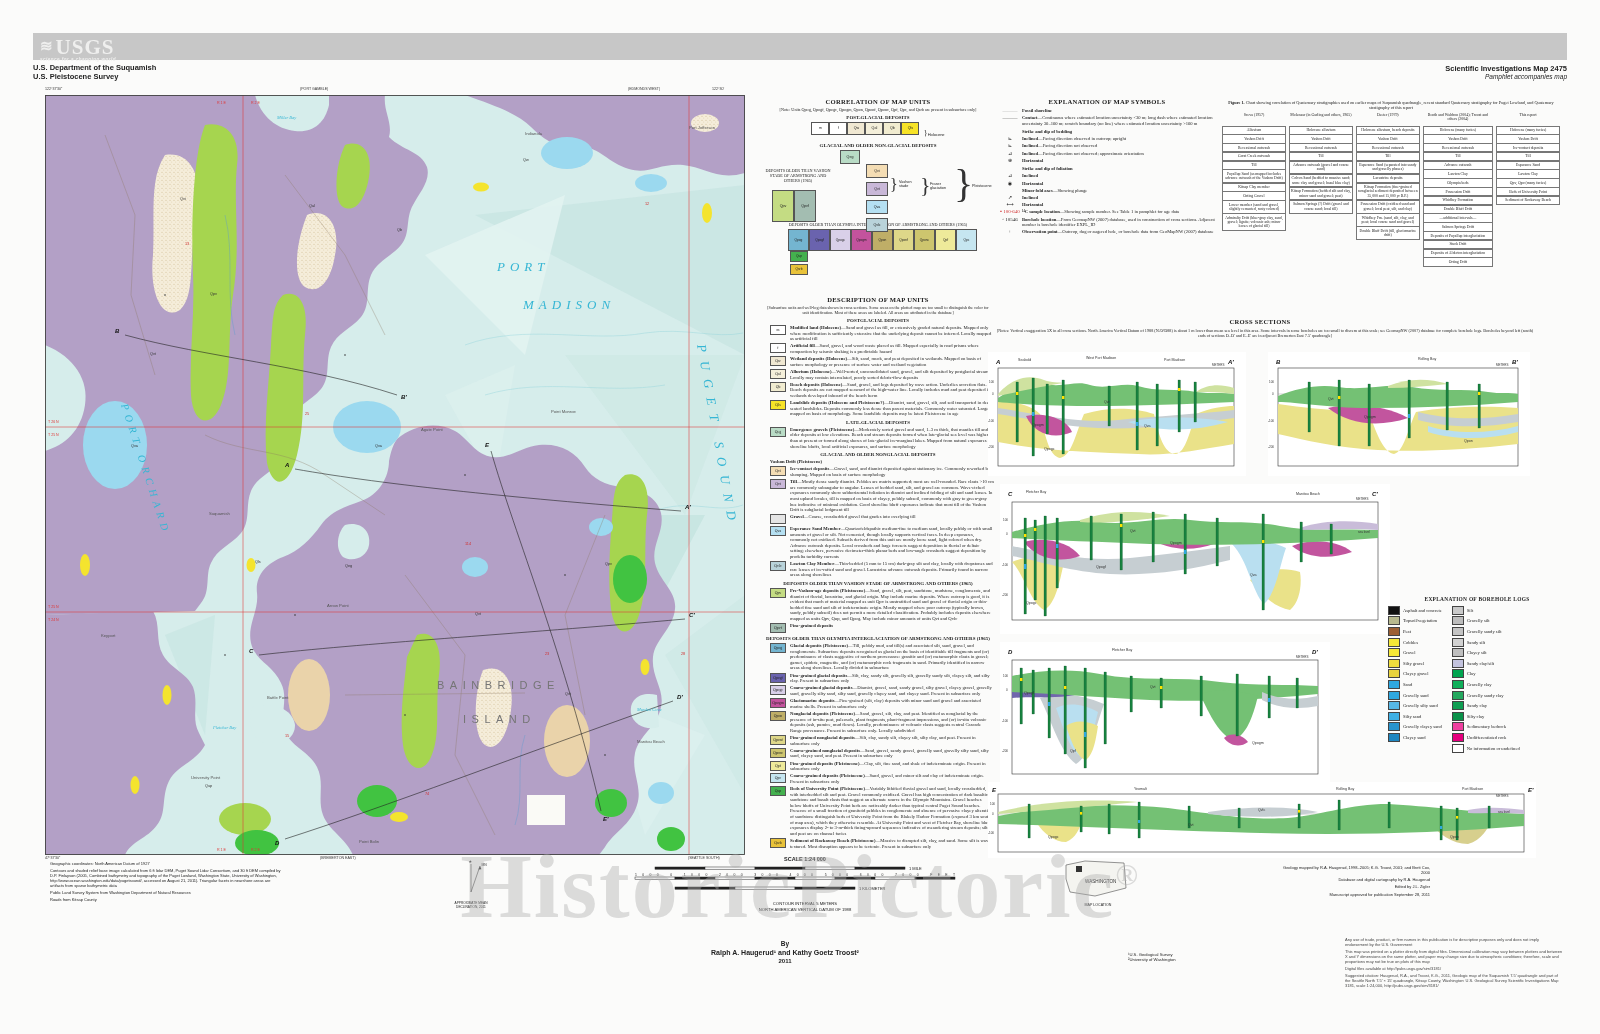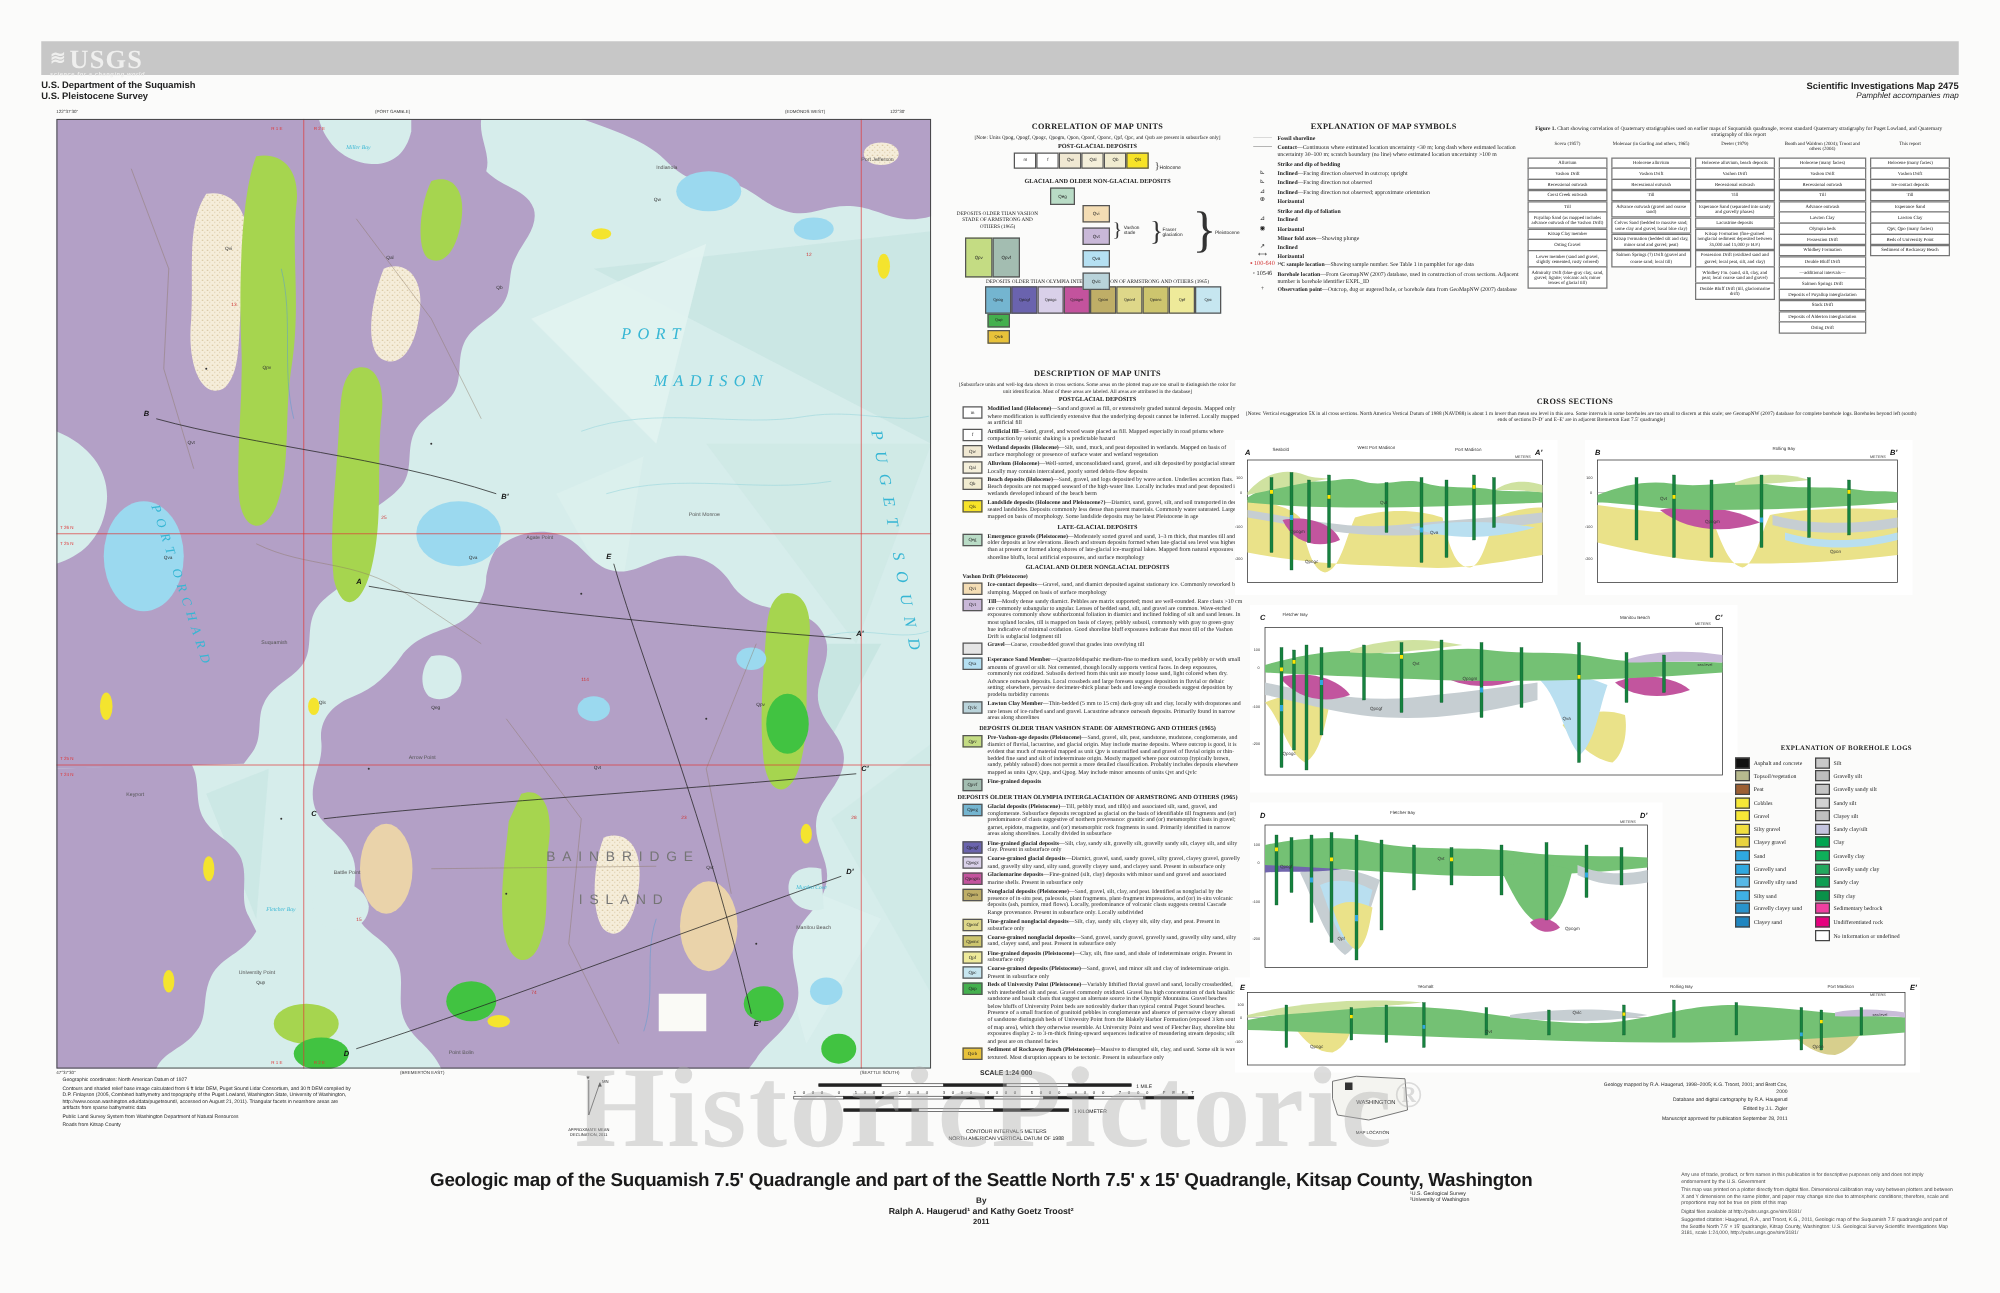--- a/index.html
+++ b/index.html
@@ -980,21 +980,20 @@
           </div>
           <div class="rw">
             <span class="sw" style="background: rgb(255, 255, 255);"></span>
             <span>No information or undefined</span>
           </div>
       </div>
     </div>
   </div>
 
   <div class="ab titleblk" style="left:300px;top:936px;width:970px;">
-    <div class="t">Geologic map of the Suquamish 7.5' Quadrangle and part of the Seattle North 7.5' x 15' Quadrangle, Kitsap County, Washington</div>
     <div class="by">By</div>
     <div class="au">Ralph A. Haugerud¹ and Kathy Goetz Troost²</div>
     <div class="yr">2011</div>
   </div>
   <div class="ab fn" style="left:1128px;top:952px;">
     <div>¹U.S. Geological Survey</div>
     <div>²University of Washington</div>
   </div>
 
   <div class="ab cl" style="left:1345px;top:938px;width:218px;color:#444;">

